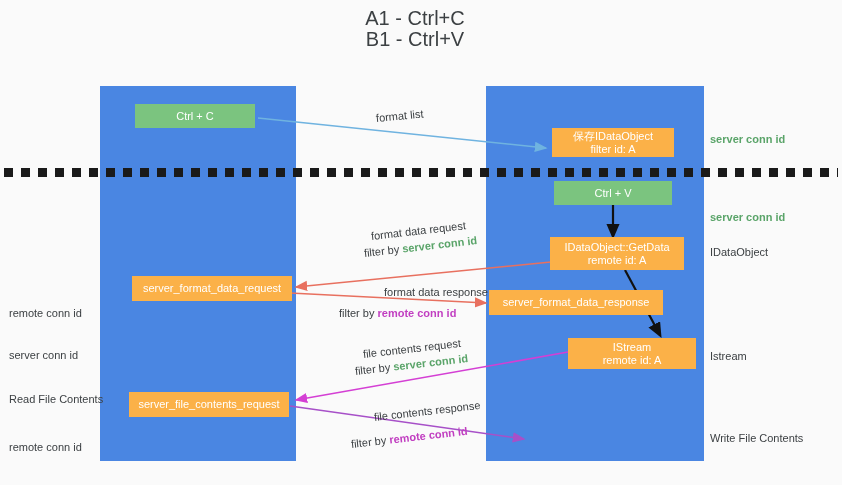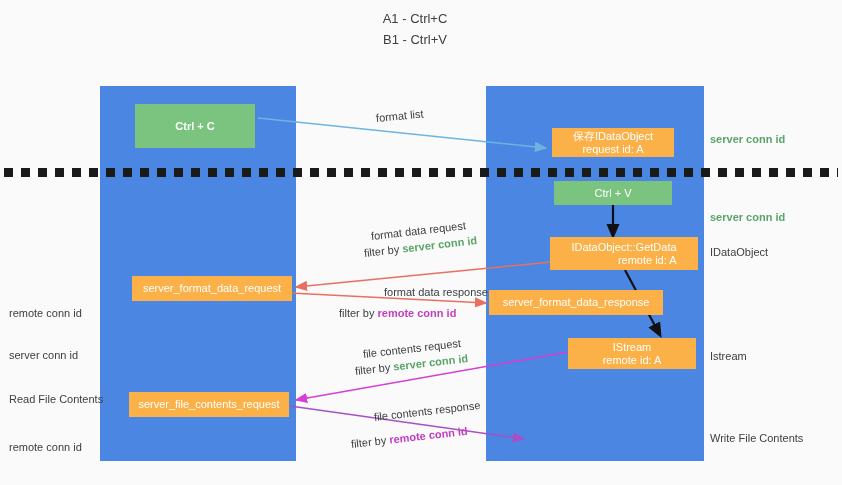--- a/index.html
+++ b/index.html
@@ -7,21 +7,21 @@
     width:842px;height:485px;
     background:#fafafa;
     font-family:"Liberation Sans","DejaVu Sans",sans-serif;
     overflow:hidden;position:relative;
   }
   #stage{position:absolute;left:0;top:0;width:842px;height:485px;}
 
   
   .title{
     position:absolute;left:0;top:8px;width:830px;
-    text-align:center;color:#3c4043;font-size:13px;line-height:21px;
+    text-align:center;color:#3c4043;font-size:20px;line-height:21px;
     white-space:pre;
   }
 
   
   .lane-head{
     position:absolute;text-align:center;color:#3c4043;
     font-size:12px;line-height:14px;white-space:pre;
   }
 
   
@@ -113,28 +113,28 @@
 
     <line x1="290" y1="293" x2="486" y2="303" stroke="#e8705f" stroke-width="1.6" marker-end="url(#ah-red)"></line>
 
     <line x1="568" y1="352" x2="296" y2="400" stroke="#d43fd4" stroke-width="1.6" marker-end="url(#ah-magenta)"></line>
 
     <line x1="290" y1="406" x2="524" y2="439" stroke="#a750c8" stroke-width="1.6" marker-end="url(#ah-purple)"></line>
   </svg>
 
   <div class="divider"></div>
 
-  <div class="box green" style="left:135px;top:104px;width:120px;height:44px;font-weight:bold;">Ctrl + C</div>
+  <div class="box green" style="left:135px;top:104px;width:120px;height:24px;">Ctrl + C</div>
 
   <div class="box orange" style="left:552px;top:128px;width:122px;height:29px;">保存IDataObject
-request id: A</div>
+filter id: A</div>
 
   <div class="box green" style="left:554px;top:181px;width:118px;height:24px;">Ctrl + V</div>
 
-  <div class="box orange" style="left:550px;top:237px;width:148px;height:33px;text-align:right;">IDataObject::GetData
+  <div class="box orange" style="left:550px;top:237px;width:134px;height:33px;">IDataObject::GetData
 remote id: A</div>
 
   <div class="box orange" style="left:568px;top:338px;width:128px;height:31px;">IStream
 remote id: A</div>
 
   <div class="box orange" style="left:132px;top:276px;width:160px;height:25px;">server_format_data_request</div>
 
   <div class="box orange" style="left:489px;top:290px;width:174px;height:25px;">server_format_data_response</div>
 
   <div class="box orange" style="left:129px;top:392px;width:160px;height:25px;">server_file_contents_request</div>

